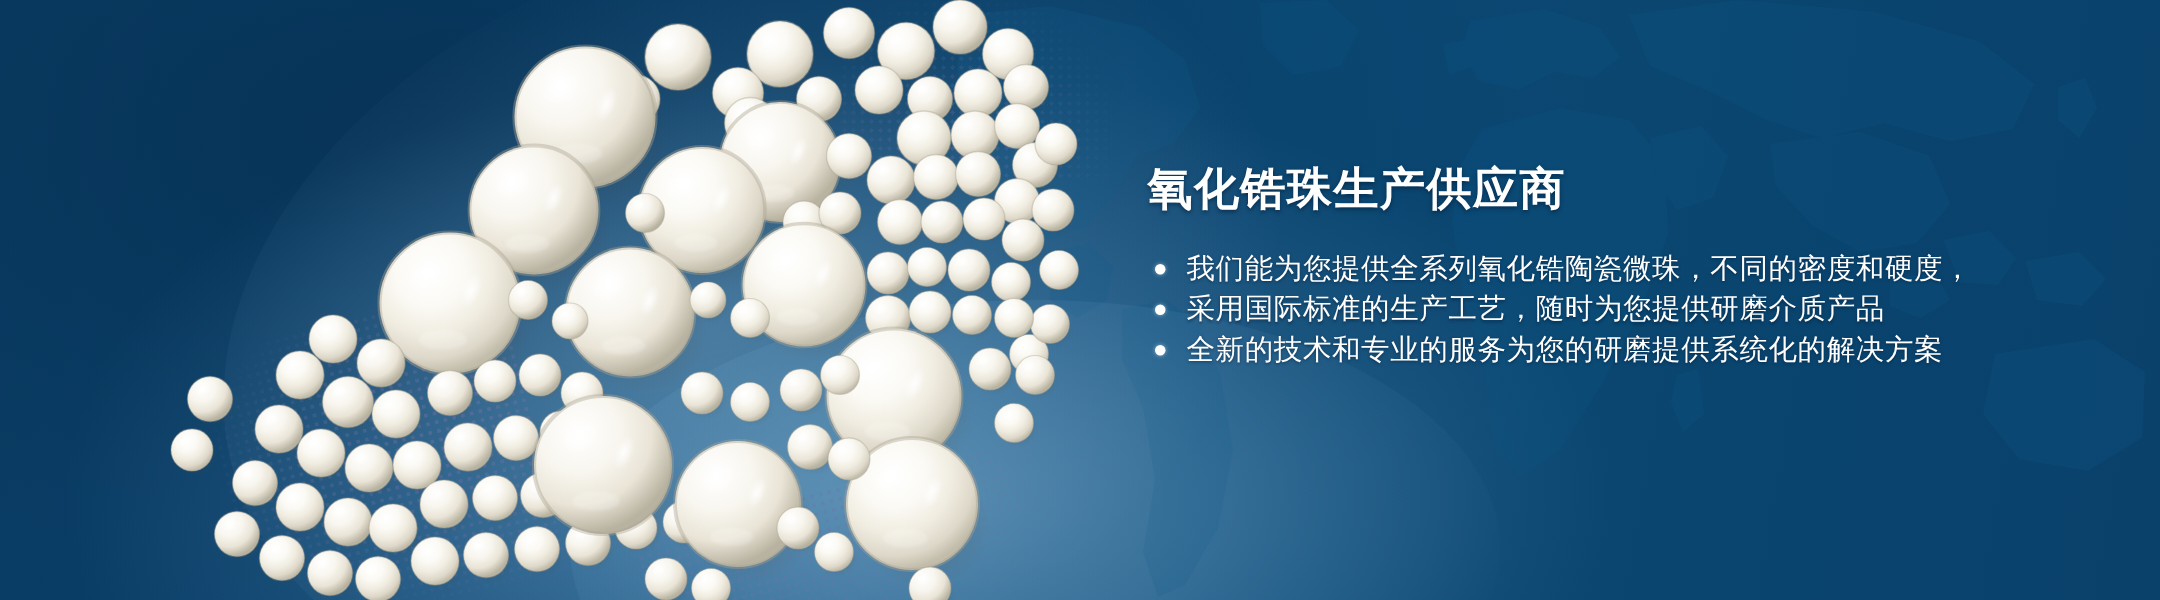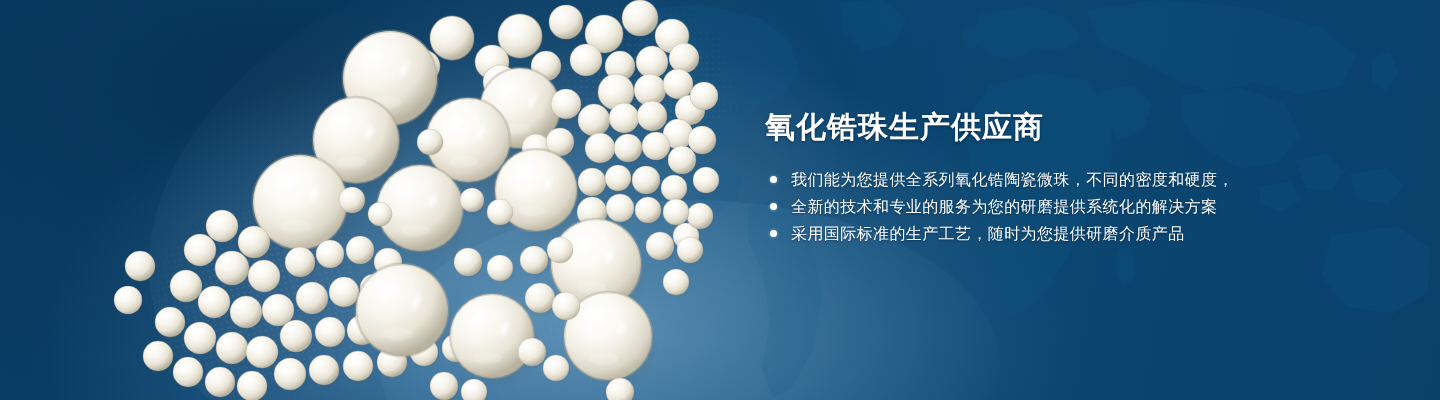--- a/index.html
+++ b/index.html
@@ -94,21 +94,21 @@
     font-family:Liberation Serif, serif;
   }
   #bullets{
     margin-top:22px;
     list-style:none;
   }
   .bullet{
     position:relative;
     padding-left:26px;
     color:#ffffff;
-    font-size:16px;
+    font-size:19px;
     line-height:23px;
     letter-spacing:.4px;
     text-shadow:0 1px 2px rgba(0,20,45,.5);
     margin-bottom:4px;
   }
   .bullet .dot{
     position:absolute;
     left:5px; top:8px;
     width:7px; height:7px;
     border-radius:50%;
@@ -873,22 +873,22 @@
 
   <div id="textblock">
     <div id="headline">氧化锆珠生产供应商</div>
     <ul id="bullets">
         <li class="bullet">
           <span class="dot"></span>
           <span class="line">我们能为您提供全系列氧化锆陶瓷微珠，不同的密度和硬度，</span>
         </li>
         <li class="bullet">
           <span class="dot"></span>
-          <span class="line">全新的技术和专业的服务为您的研磨提供系统化的解决方案</span>
+          <span class="line">采用国际标准的生产工艺，随时为您提供研磨介质产品</span>
         </li>
         <li class="bullet">
           <span class="dot"></span>
-          <span class="line">采用国际标准的生产工艺，随时为您提供研磨介质产品</span>
+          <span class="line">全新的技术和专业的服务为您的研磨提供系统化的解决方案</span>
         </li>
       </ul>
   </div>
 
 </div>
 
 </body></html>

